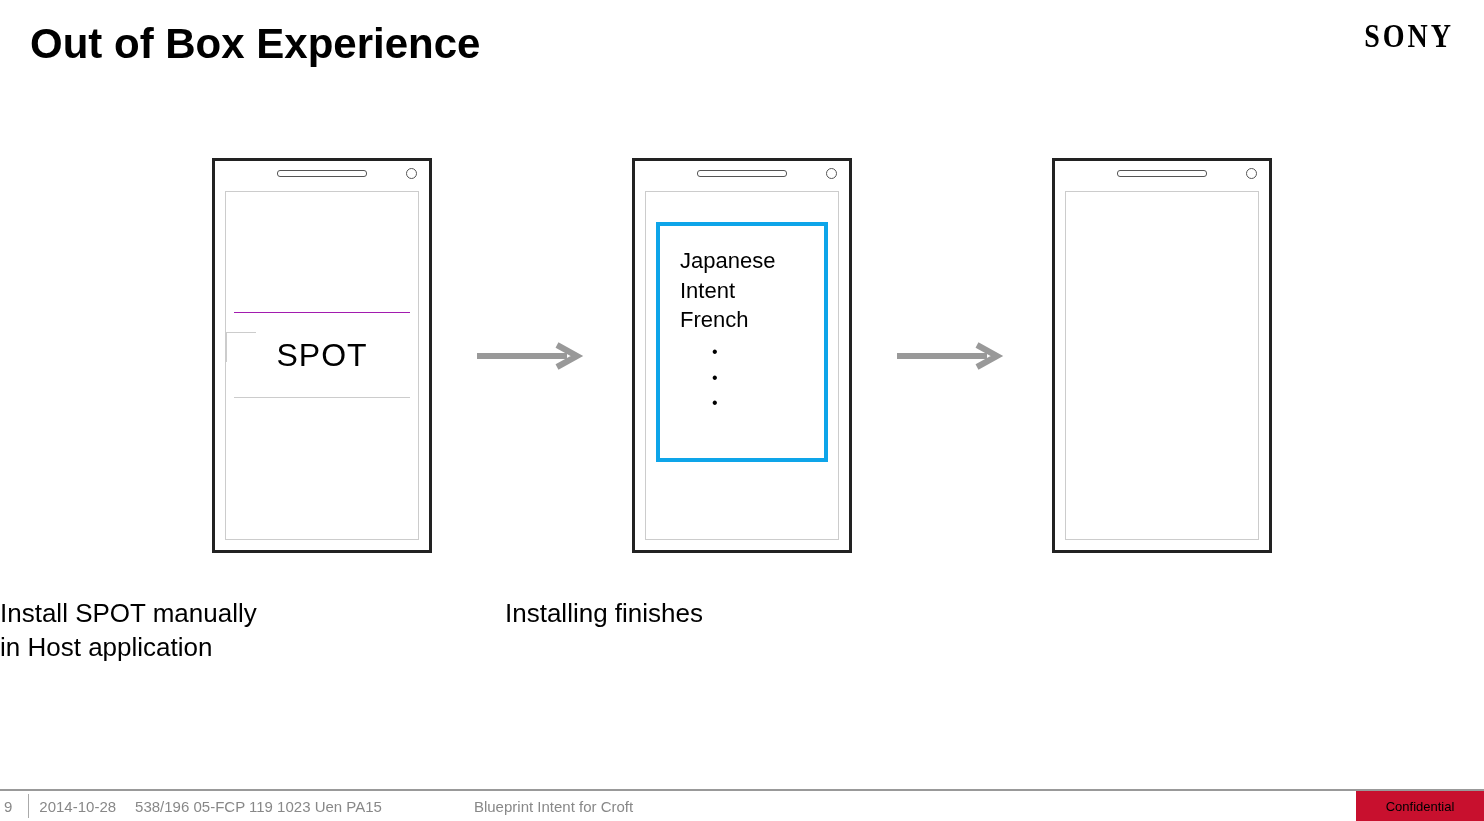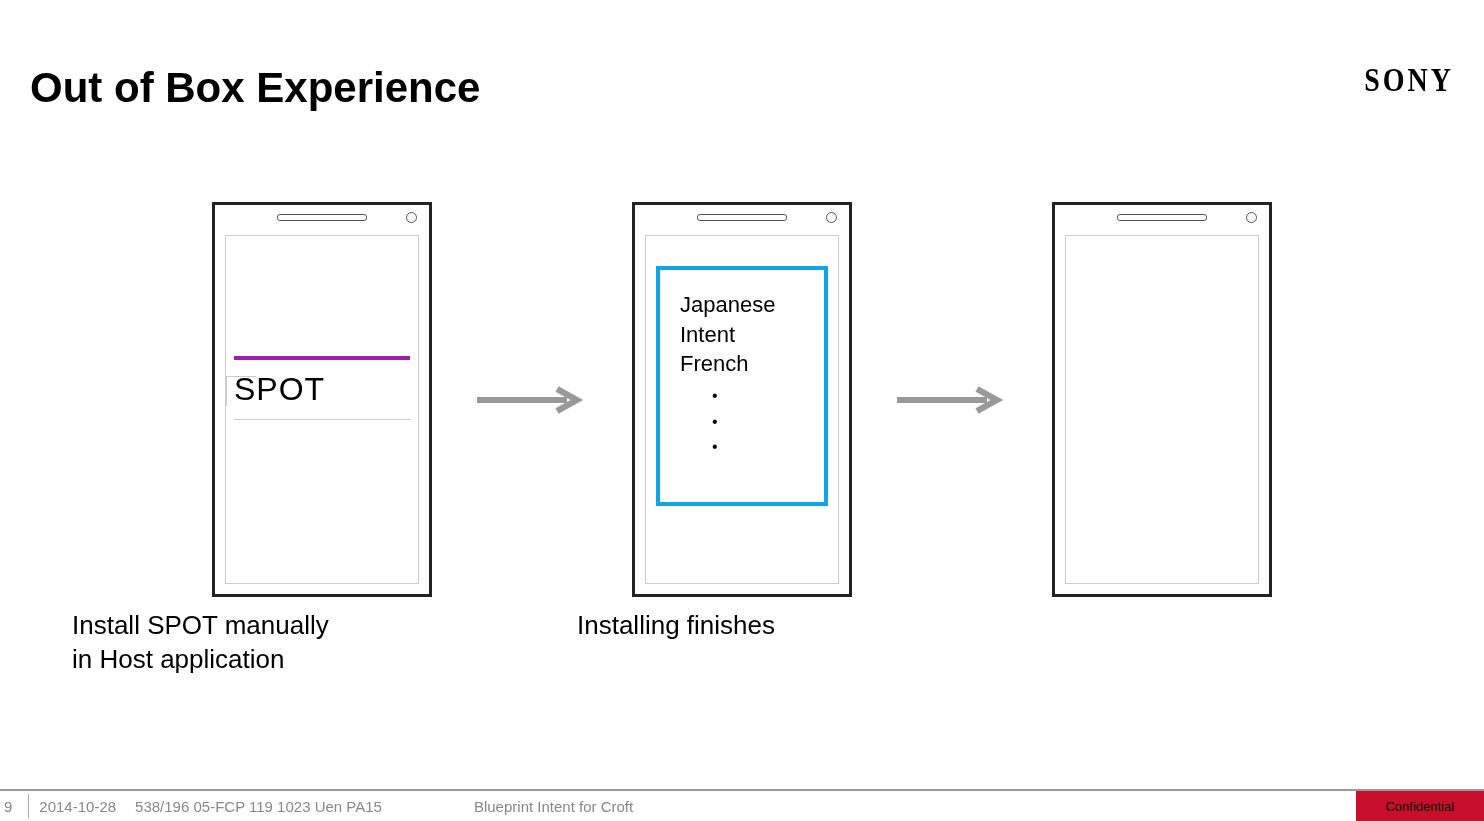--- a/index.html
+++ b/index.html
@@ -9,21 +9,20 @@
       height: 821px;
       background: #fff;
       position: relative;
       overflow: hidden;
     }
     .header {
       padding: 20px 30px 0 30px;
       display: flex;
       justify-content: space-between;
       align-items: flex-start;
-      margin-top: 44px;
     }
     .title {
       font-size: 42px;
       font-weight: bold;
       color: #000;
     }
     .logo {
       font-family: "Times New Roman", serif;
       font-size: 28px;
       font-weight: bold;
@@ -76,25 +75,26 @@
       left: 10px;
       right: 10px;
       bottom: 10px;
       border: 1px solid #ccc;
     }
     .spot-box {
       position: absolute;
       top: 120px;
       left: 8px;
       right: 8px;
-      height: 64px;
-      border-top: 4px solid #a21caf;
+      height: 86px;
+      border-top: 1px solid #a21caf;
       border-bottom: 1px solid #ccc;
       display: flex;
       align-items: center;
+      justify-content: center;
     }
     .spot-inner {
       position: absolute;
       top: 140px;
       left: 0px;
       width: 30px;
       height: 30px;
       border-left: 1px solid #ccc;
       border-top: 1px solid #ccc;
     }
@@ -129,22 +129,21 @@
       font-size: 26px;
       color: #000;
       text-align: left;
       width: 270px;
       line-height: 1.3;
     }
     .captions-row {
       display: flex;
       justify-content: flex-start;
       gap: 180px;
-      margin-top: 12px;
-      padding-left: 72px;
+      margin-top: 44px;
     }
     .cap2 { margin-left: 30px; width: 260px; }
     .cap3 { margin-left: 55px; width: 240px; }
     .footer {
       position: absolute;
       bottom: 0;
       left: 0;
       right: 0;
       height: 32px;
       border-top: 2px solid #999;

